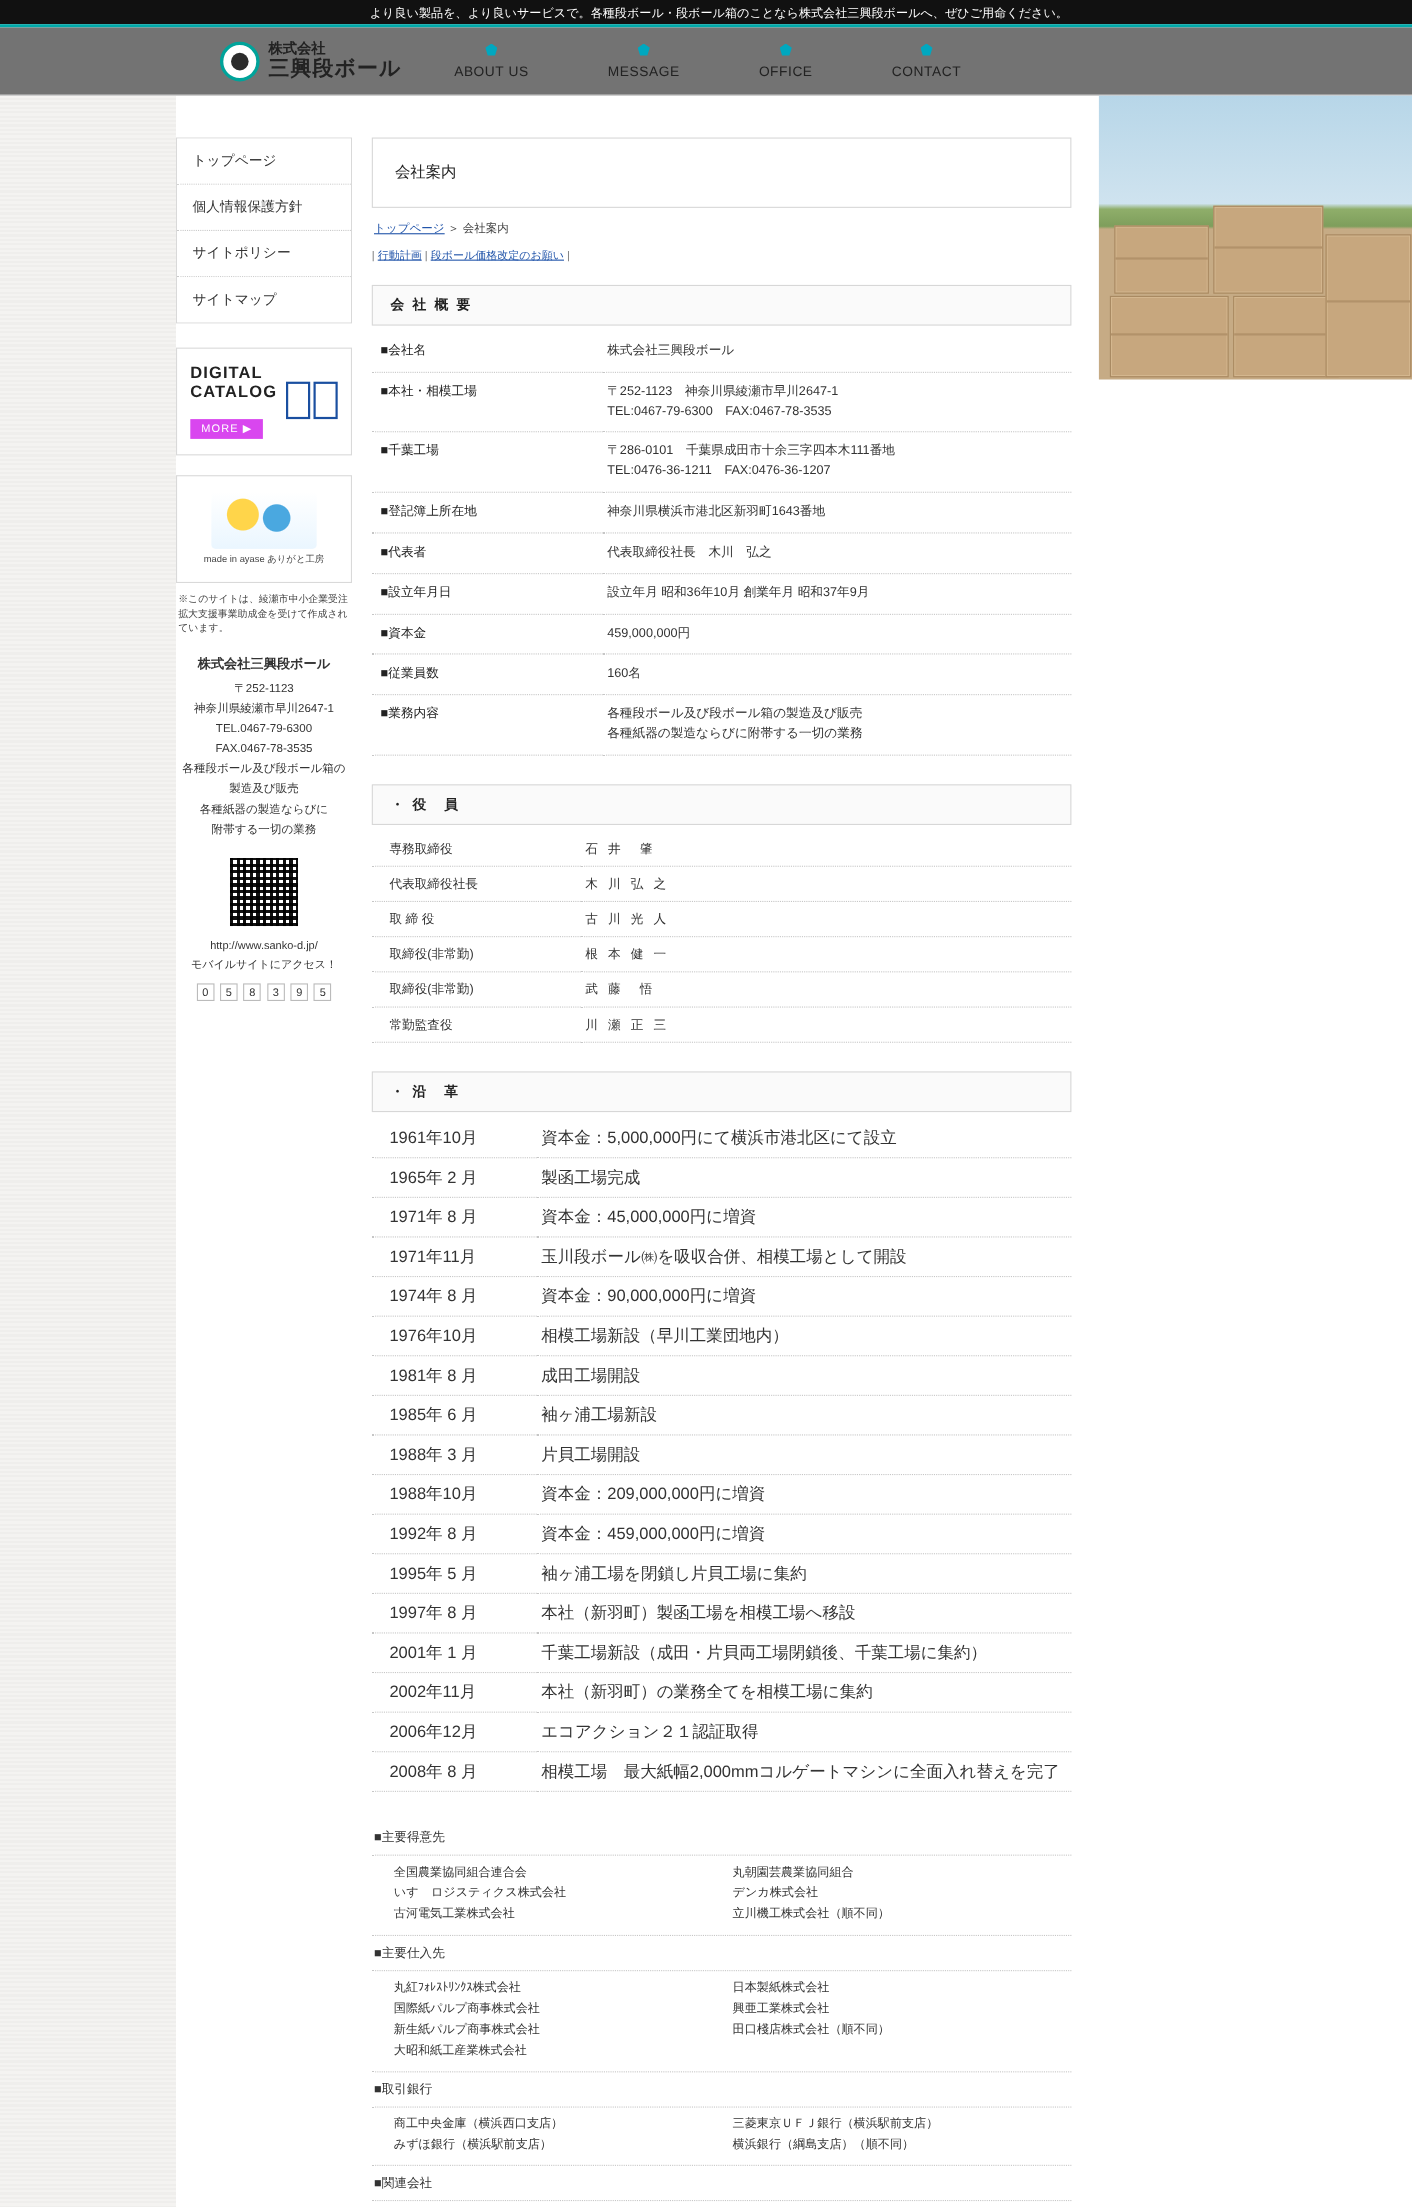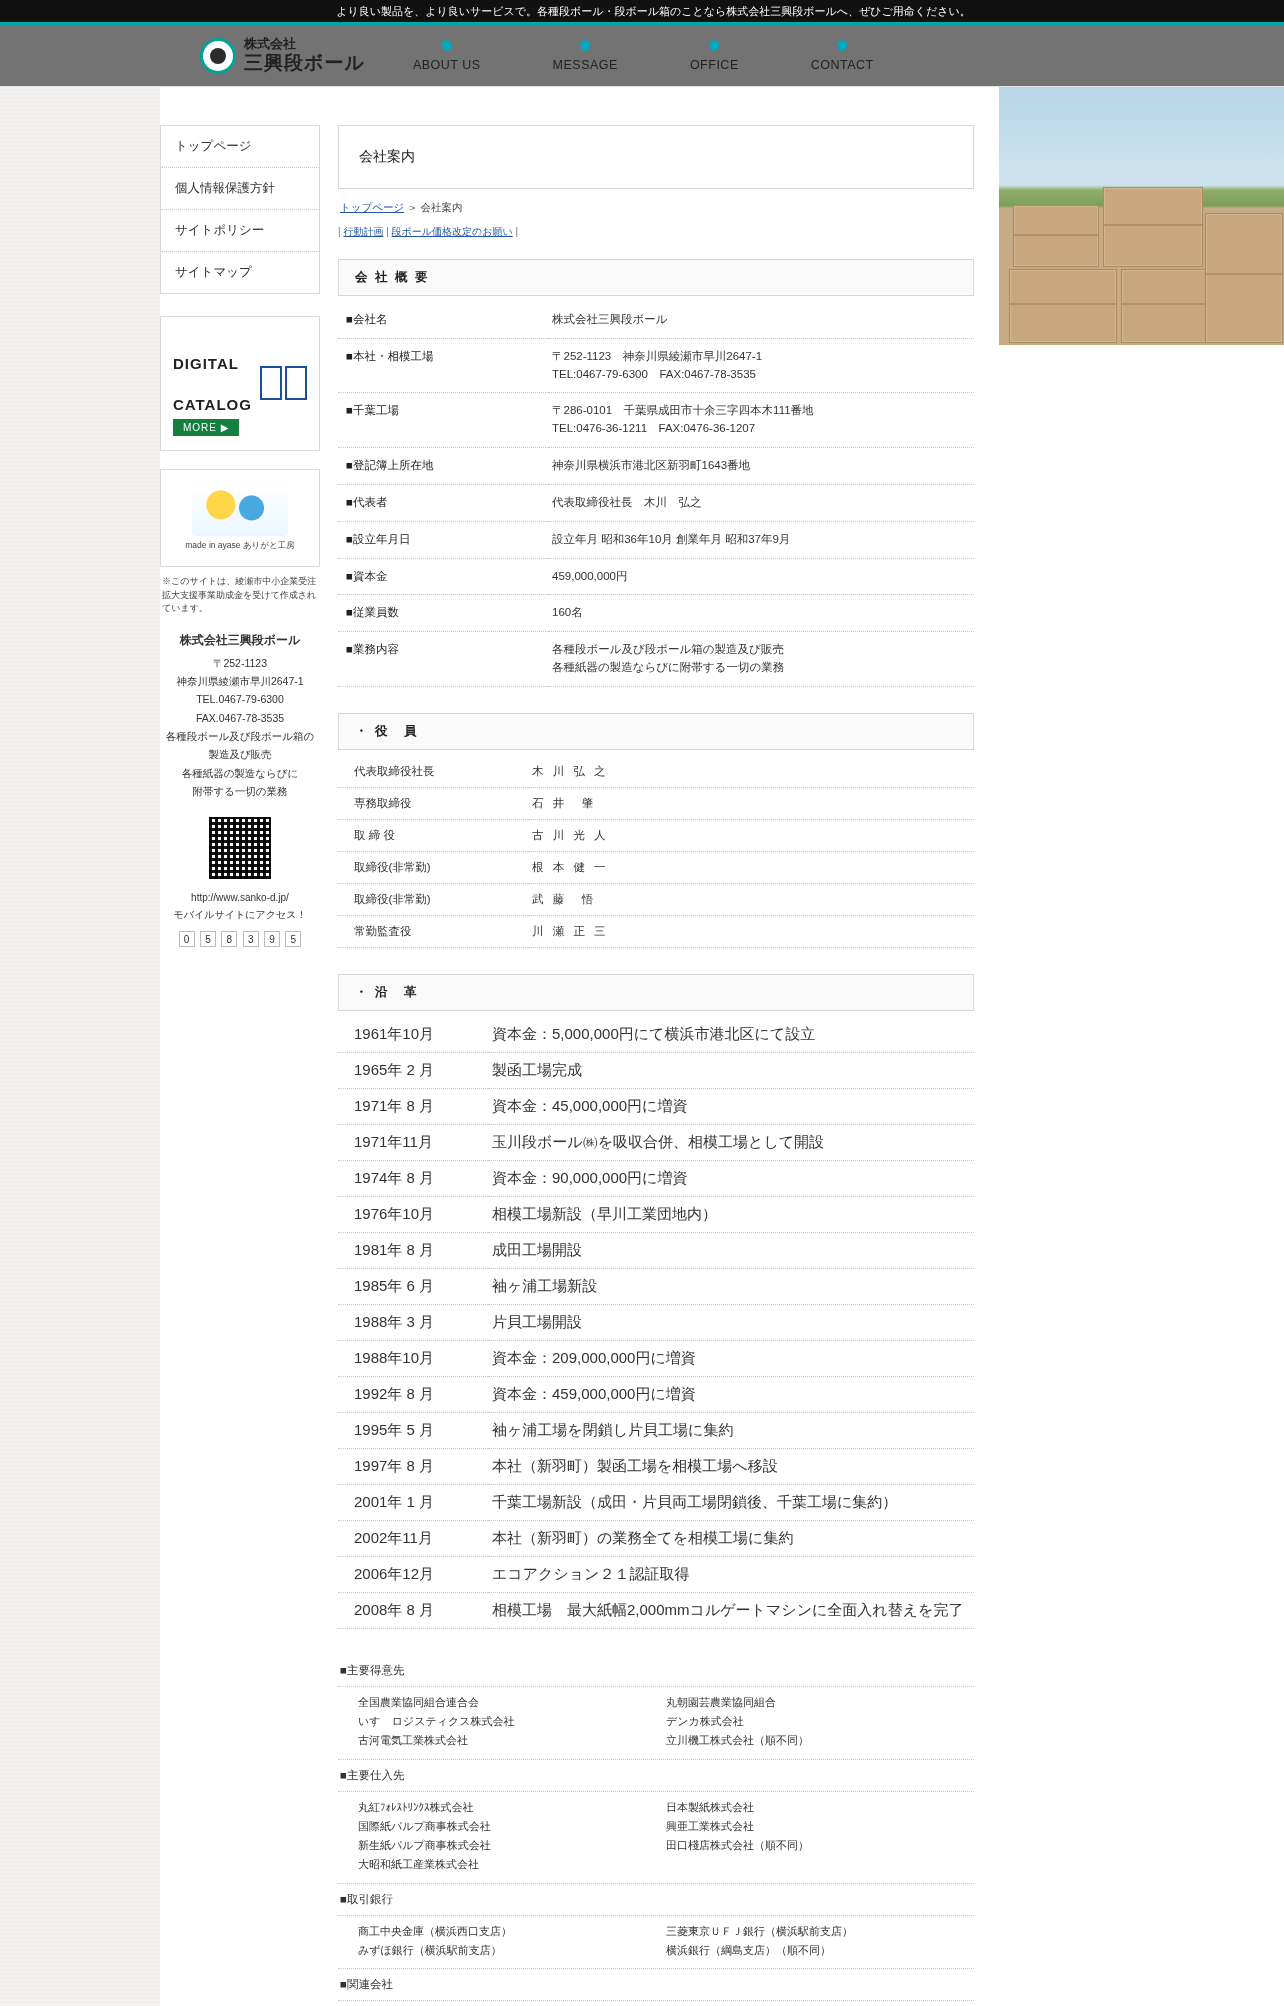--- a/index.html
+++ b/index.html
@@ -78,23 +78,23 @@
   .menu-item {
     padding: 12px 14px; font-size: 12.5px; color:#333;
     border-bottom: 1px dotted #c9c9c9; background:#fff;
   }
   .menu-item:last-child { border-bottom: none; }
 
   .catalog {
     border:1px solid #d9d9d9; background:#fff; margin-bottom: 18px;
     padding: 14px 12px; display:flex; align-items:center; gap:8px;
   }
-  .catalog-text .c1 { font-size: 15px; letter-spacing:1px; color:#222; font-weight:bold;margin-top:24px; }
+  .catalog-text .c1 { font-size: 15px; letter-spacing:1px; color:#222; font-weight:bold; }
   .catalog-more {
-    margin-top:6px; background:#15803d; color:#fff; font-size:10px;
+    margin-top:16px; background:#d946ef; color:#fff; font-size:10px;
     padding:3px 10px; display:inline-block; letter-spacing:1px;
   }
   .book { width:48px; height:36px; position:relative; }
   .book .pg { position:absolute; top:0; width:22px; height:34px; background:#1a4fa0; border:2px solid #1a4fa0; }
   .book .pg.l { left:0; background:#fff; }
   .book .pg.r { right:0; background:#fff; }
 
   .badge-card { border:1px solid #d9d9d9; background:#fff; padding:14px 10px; text-align:center; }
   .badge-img {
     width: 96px; height: 52px; margin: 0 auto;
@@ -309,26 +309,26 @@
               <td class="v" style="white-space:pre-line">各種段ボール及び段ボール箱の製造及び販売
 各種紙器の製造ならびに附帯する一切の業務</td>
             </tr>
       </tbody>
         </table>
 
       <div class="sec-head">・ 役　員</div>
       <table class="officers">
         <tbody>
             <tr>
+              <td class="k">専務取締役</td>
+              <td class="v">石 井　肇</td>
+            </tr>
+        <tr>
               <td class="k">代表取締役社長</td>
               <td class="v">木 川 弘 之</td>
-            </tr>
-        <tr>
-              <td class="k">専務取締役</td>
-              <td class="v">石 井　肇</td>
             </tr>
         <tr>
               <td class="k">取 締 役</td>
               <td class="v">古 川 光 人</td>
             </tr>
         <tr>
               <td class="k">取締役(非常勤)</td>
               <td class="v">根 本 健 一</td>
             </tr>
         <tr>

